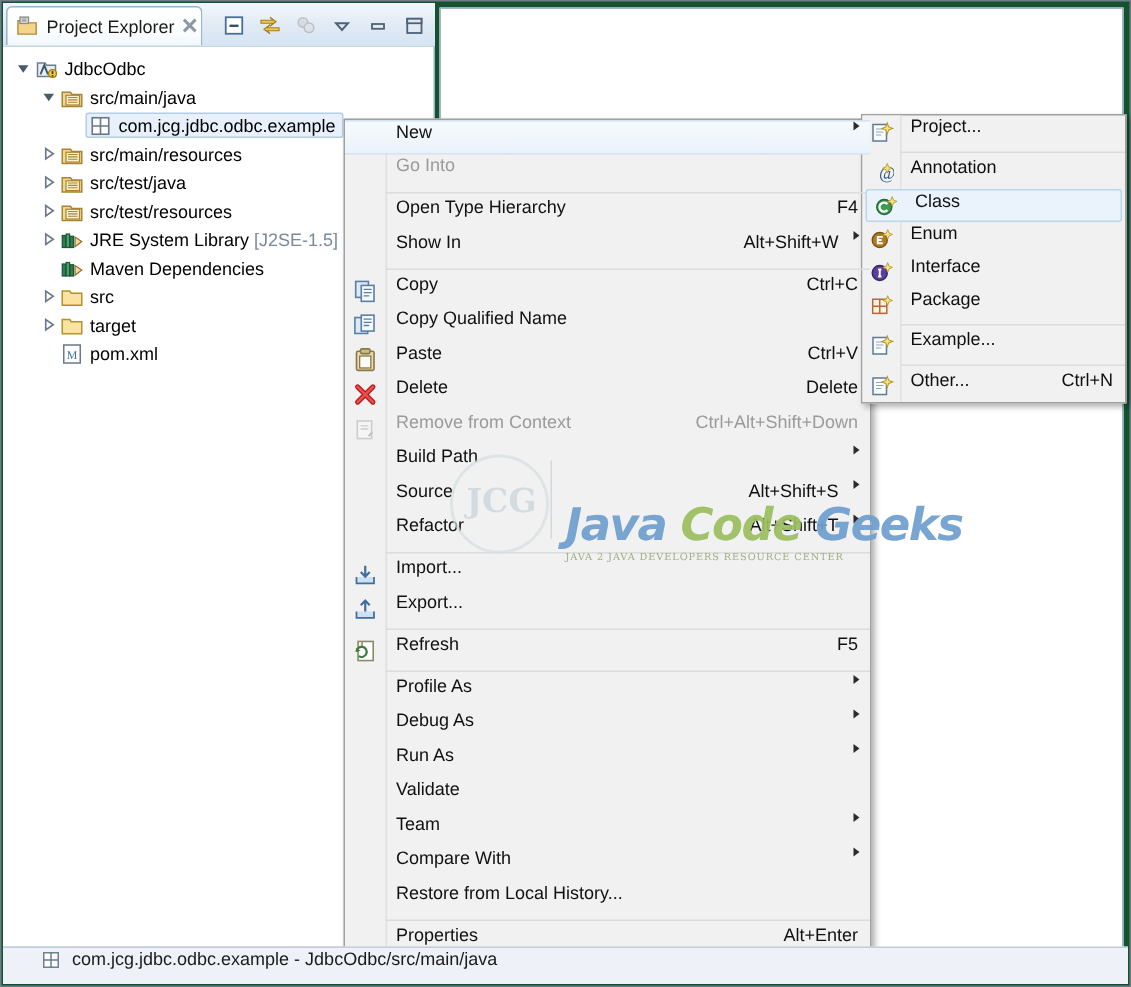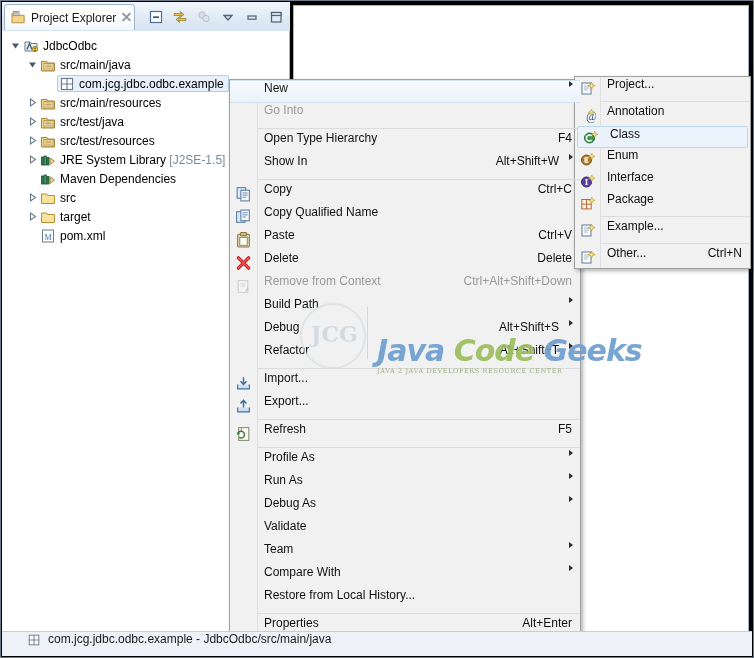--- a/index.html
+++ b/index.html
@@ -3,21 +3,21 @@
 <meta charset="utf-8">
 <style>
   html,body{margin:0;padding:0;}
   body{
     width:754px;height:658px;
     background:#ffffff;
     font-family:"Liberation Sans", sans-serif;
     font-size:12px;color:#000;
     overflow:hidden;position:relative;
   }
-  #app{position:absolute;inset:0;border:1px solid #6f7b8a;box-sizing:border-box;background:#000000;}
+  #app{position:absolute;inset:0;border:1px solid #6f7b8a;box-sizing:border-box;background:#14532d;}
 
   
   .view{position:absolute;left:1px;top:1px;width:288px;height:630px;}
   .view-tabbar{position:relative;height:29px;
     background:linear-gradient(to bottom,#f2f6fb 0%,#e3ecf6 45%,#d5e3f2 100%);
     border-bottom:1px solid #a9c0d8;}
   .view-tab{position:absolute;left:2px;top:2px;height:26px;width:131px;
     background:linear-gradient(to bottom,#ffffff 0%,#fdfefe 55%,#f3f8fd 100%);
     border:1px solid #9bb3cb;border-bottom:none;
     border-top-left-radius:4px;border-top-right-radius:4px;
@@ -380,21 +380,21 @@
             </svg>
           </span>
           <span class="mlabel">Remove from Context</span>
           <span class="maccel">Ctrl+Alt+Shift+Down</span>
         </div>
         <div class="mrow">
           <span class="mlabel">Build Path</span>
           <span class="marrow"></span>
         </div>
         <div class="mrow">
-          <span class="mlabel">Debug</span>
+          <span class="mlabel">Source</span>
           <span class="maccel">Alt+Shift+S</span>
           <span class="marrow"></span>
         </div>
         <div class="mrow">
           <span class="mlabel">Refactor</span>
           <span class="maccel">Alt+Shift+T</span>
           <span class="marrow"></span>
         </div>
         <div class="msep"></div>
         <div class="mrow">
@@ -427,25 +427,25 @@
           </span>
           <span class="mlabel">Refresh</span>
           <span class="maccel">F5</span>
         </div>
         <div class="msep"></div>
         <div class="mrow">
           <span class="mlabel">Profile As</span>
           <span class="marrow"></span>
         </div>
         <div class="mrow">
+          <span class="mlabel">Debug As</span>
+          <span class="marrow"></span>
+        </div>
+        <div class="mrow">
           <span class="mlabel">Run As</span>
-          <span class="marrow"></span>
-        </div>
-        <div class="mrow">
-          <span class="mlabel">Debug As</span>
           <span class="marrow"></span>
         </div>
         <div class="mrow">
           <span class="mlabel">Validate</span>
         </div>
         <div class="mrow">
           <span class="mlabel">Team</span>
           <span class="marrow"></span>
         </div>
         <div class="mrow">

